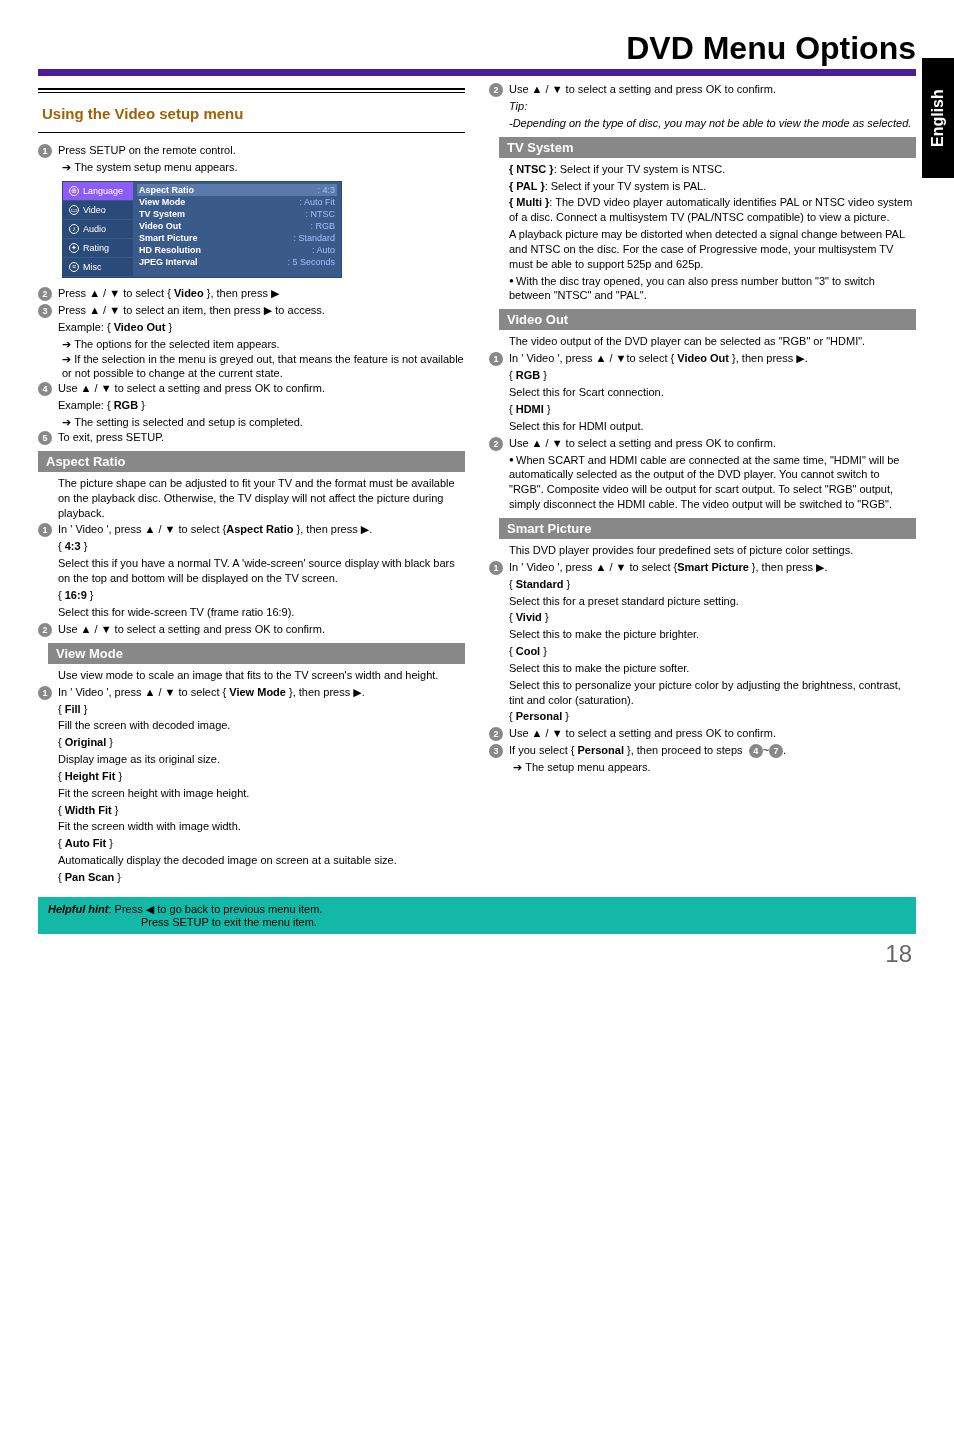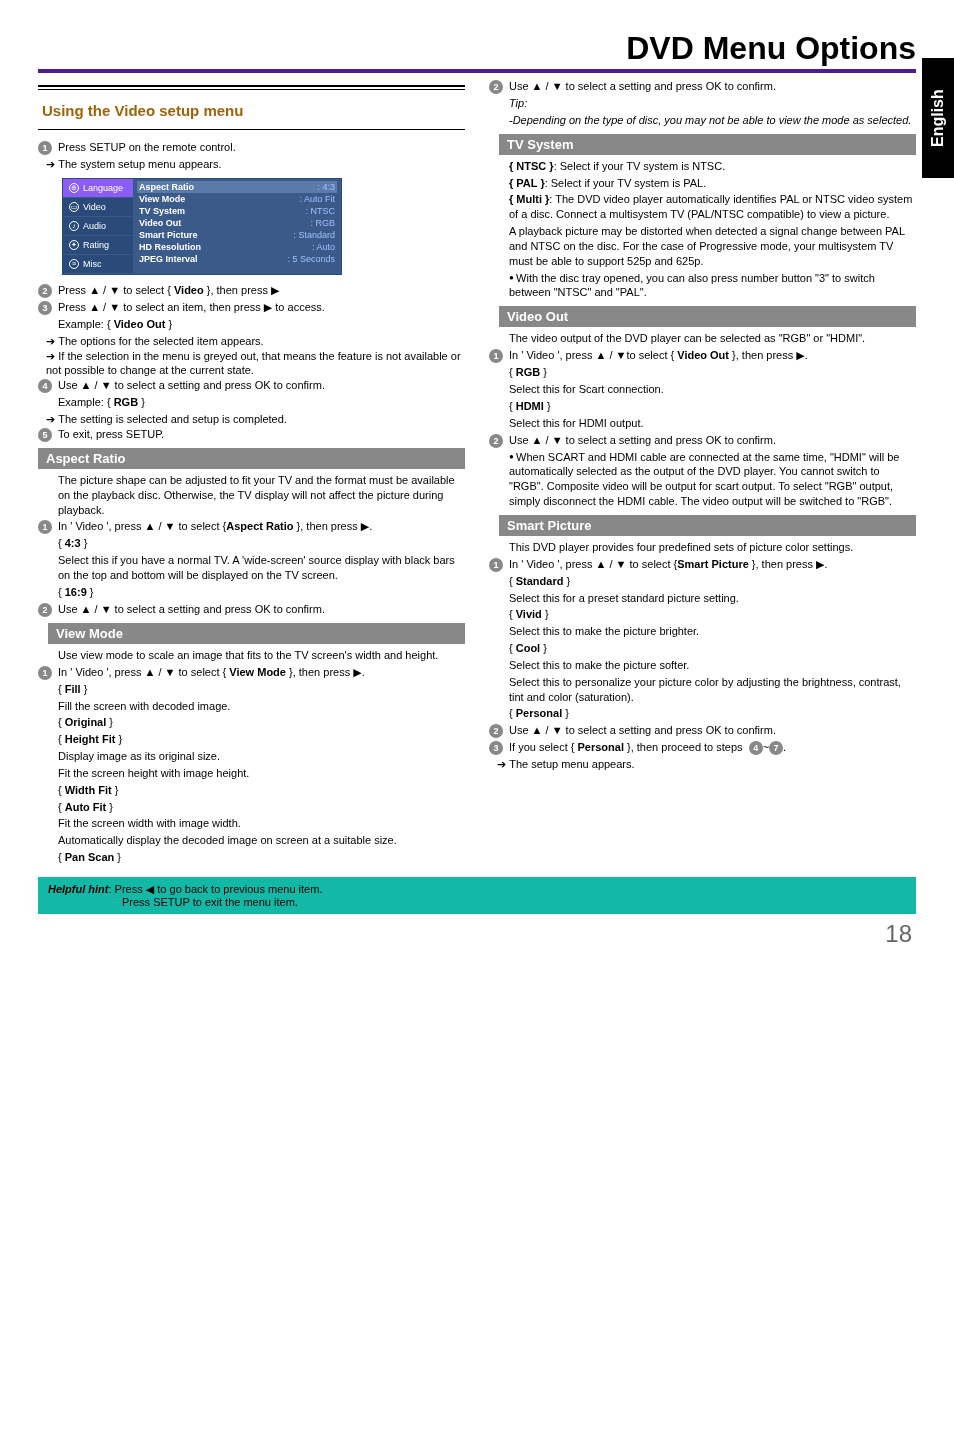--- a/index.html
+++ b/index.html
@@ -9,21 +9,21 @@
     color: #000;
     background: #fff;
     width: 954px;
     position: relative;
   }
   .page {
     padding: 30px 38px 20px 38px;
     position: relative;
   }
   .title-row {
-    border-bottom: 4px solid #4c1d95;
+    border-bottom: 7px solid #4c1d95;
     margin-bottom: 6px;
     padding-bottom: 2px;
   }
   .page-title {
     font-size: 32px;
     font-weight: bold;
     text-align: right;
     color: #000;
   }
   .lang-tab {
@@ -73,21 +73,21 @@
     width: 14px;
     height: 14px;
     border-radius: 50%;
     background: #888;
     color: #fff;
     font-size: 9px;
     font-weight: bold;
     flex-shrink: 0;
     margin-top: 1px;
   }
-  .arrow-line { margin-left: 8px; }
+  .arrow-line { margin-left: 24px; }
   .arrow-line::before { content: "➔"; margin-right: 3px; }
   .bold { font-weight: bold; }
   .ital { font-style: italic; }
   .grey-band {
     background: #888;
     color: #fff;
     font-weight: bold;
     padding: 3px 8px;
     margin: 6px 0 4px 0;
     font-size: 13px;
@@ -128,21 +128,21 @@
   .menu-mid .row .val { color: #9fc0ff; text-align: right; }
   .menu-mid .row.sel .lbl { color: #fff; }
   .menu-mid .row.sel { background: #5a7aaa; margin: 0 -2px; padding: 1px 2px; }
   .sideicon { width: 10px; height: 10px; display: inline-block; border: 1px solid #fff; border-radius: 50%; font-size: 7px; line-height: 8px; text-align: center; }
   .helpful {
     background: #14b8a6;
     padding: 6px 10px;
     margin-top: 10px;
     font-size: 11px;
   }
-  .helpful .row2 { margin-left: 74px; }
+  .helpful .row2 { margin-left: 93px; }
   .page-num {
     text-align: right;
     font-size: 24px;
     color: #666;
     margin-top: 6px;
     padding-right: 4px;
   }
   .dot::before { content: "● "; font-size: 8px; vertical-align: middle; }
   p { line-height: 1.35; }
 </style>
@@ -265,44 +265,45 @@
       <p class="para">The picture shape can be adjusted to fit your TV and the format must be available on the playback disc. Otherwise, the TV display will not affect the picture during playback.</p>
       <div class="step">
         <span class="circle">1</span>
         <div class="step-body">
           <p><span>In ' Video ', press ▲ / ▼ to select {</span><span class="bold">Aspect Ratio</span><span> }, then press ▶.</span></p>
         </div>
       </div>
       <p class="para">{ <span class="bold">4:3</span> }</p>
       <p class="para">Select this if you have a normal TV. A 'wide-screen' source display with black bars on the top and bottom will be displayed on the TV screen.</p>
       <p class="para">{ <span class="bold">16:9</span> }</p>
+      <p class="para">Select this for wide-screen TV (frame ratio 16:9).</p>
       <div class="step">
         <span class="circle">2</span>
         <div class="step-body">
           <p>Use ▲ / ▼ to select a setting and press OK to confirm.</p>
         </div>
       </div>
 
       <div class="grey-band inset">View Mode</div>
       <p class="para">Use view mode to scale an image that fits to the TV screen's width and height.</p>
       <div class="step">
         <span class="circle">1</span>
         <div class="step-body">
           <p><span>In ' Video ', press ▲ / ▼ to select { </span><span class="bold">View Mode</span><span> }, then press ▶.</span></p>
         </div>
       </div>
       <p class="para">{ <span class="bold">Fill</span> }</p>
       <p class="para">Fill the screen with decoded image.</p>
       <p class="para">{ <span class="bold">Original</span> }</p>
+      <p class="para">Display image as its original size.</p>
       <p class="para">{ <span class="bold">Height Fit</span> }</p>
-      <p class="para">Display image as its original size.</p>
       <p class="para">Fit the screen height with image height.</p>
       <p class="para">{ <span class="bold">Width Fit</span> }</p>
+      <p class="para">Fit the screen width with image width.</p>
       <p class="para">{ <span class="bold">Auto Fit</span> }</p>
-      <p class="para">Fit the screen width with image width.</p>
       <p class="para">Automatically display the decoded image on screen at a suitable size.</p>
       <p class="para">{ <span class="bold">Pan Scan</span> }</p>
     </div>
 
     <div class="right">
       <div class="step">
         <span class="circle">2</span>
         <div class="step-body">
           <p>Use ▲ / ▼ to select a setting and press OK to confirm.</p>
         </div>

